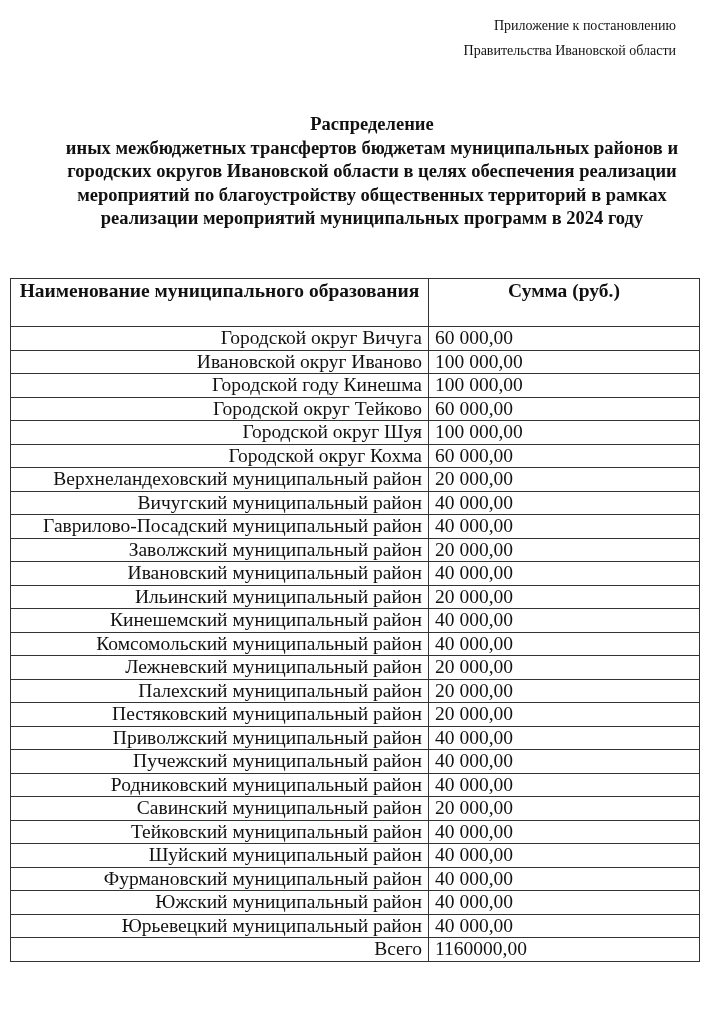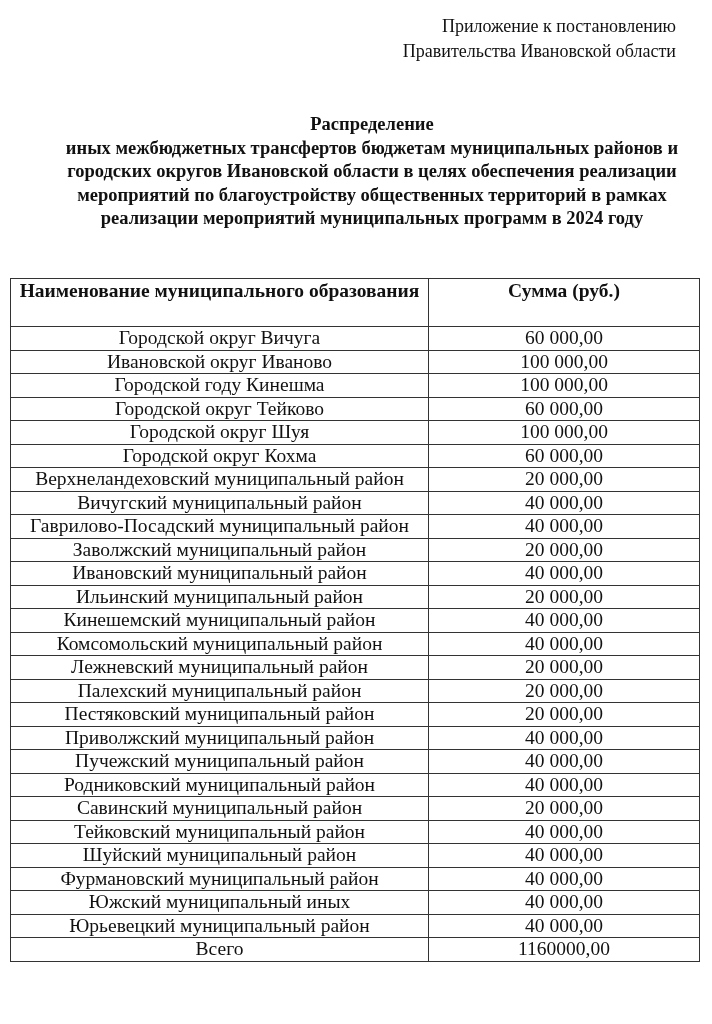--- a/index.html
+++ b/index.html
@@ -3,41 +3,41 @@
 <meta charset="utf-8">
 <style>
   html, body { margin: 0; padding: 0; background: #ffffff; }
   body {
     width: 712px; height: 1024px; overflow: hidden; position: relative;
     font-family: "Liberation Serif", "DejaVu Serif", serif;
     color: #111111;
   }
   .appendix {
     position: absolute; right: 36px; top: 14px;
-    text-align: right; font-size: 18px; line-height: 24.5px;
+    text-align: right; font-size: 14px; line-height: 24.5px;
   }
   .title {
     position: absolute; left: 16px; width: 712px; top: 113px;
     text-align: center; font-weight: bold; font-size: 18.5px; line-height: 23.5px;
   }
   .title .sub { display: block; padding: 0 44px 0 44px; }
   table.dist {
     position: absolute; left: 10px; top: 278px; width: 690px;
     border-collapse: collapse; font-size: 19.5px;
   }
   table.dist th, table.dist td {
     border: 1.5px solid #333333; padding: 0 6px; line-height: 22.5px; height: 22.5px;
   }
   table.dist th {
     font-weight: bold; text-align: center; vertical-align: top;
     line-height: 22px; height: 46px; padding-top: 1px;
   }
   table.dist th.col-name { width: 405px; }
-  table.dist td.name { text-align: center; white-space: nowrap; }
-  table.dist td.amount { text-align: center; }
+  table.dist td.name { text-align: right; white-space: nowrap; }
+  table.dist td.amount { }
 </style>
 </head>
 <body>
 
 <div class="appendix">
   <div>Приложение к постановлению</div>
   <div>Правительства Ивановской области</div>
 </div>
 
 <div class="title">
@@ -143,21 +143,21 @@
       </tr>
       <tr>
         <td class="name">Шуйский муниципальный район</td>
         <td class="amount">40 000,00</td>
       </tr>
       <tr>
         <td class="name">Фурмановский муниципальный район</td>
         <td class="amount">40 000,00</td>
       </tr>
       <tr>
-        <td class="name">Южский муниципальный иных</td>
+        <td class="name">Южский муниципальный район</td>
         <td class="amount">40 000,00</td>
       </tr>
       <tr>
         <td class="name">Юрьевецкий муниципальный район</td>
         <td class="amount">40 000,00</td>
       </tr>
     </tbody>
   <tfoot>
     <tr>
       <td class="name">Всего</td>

